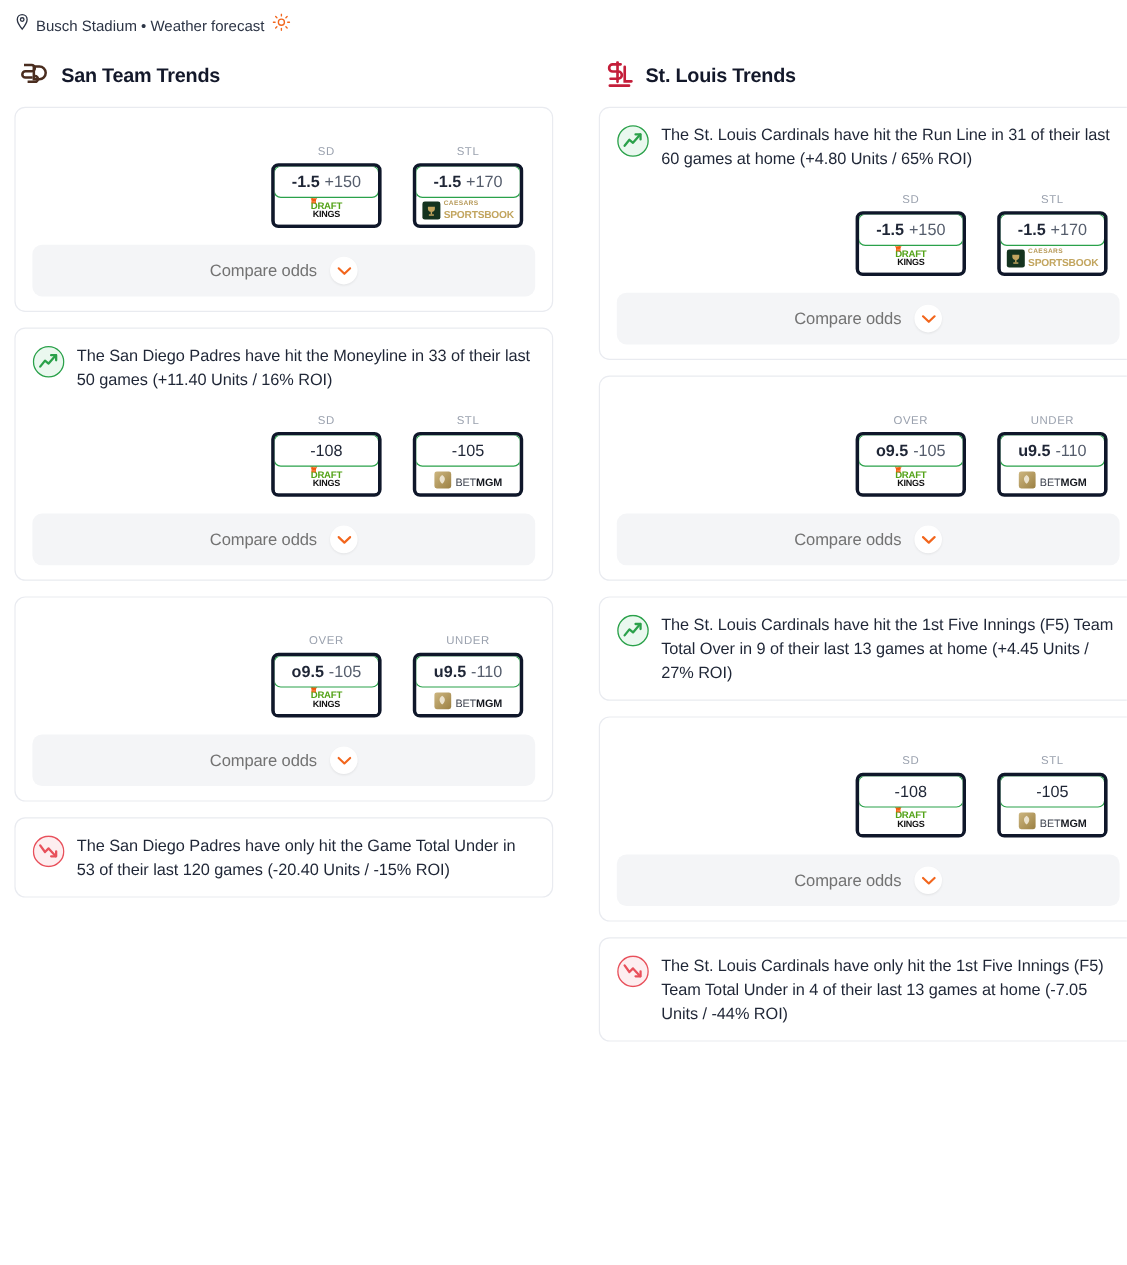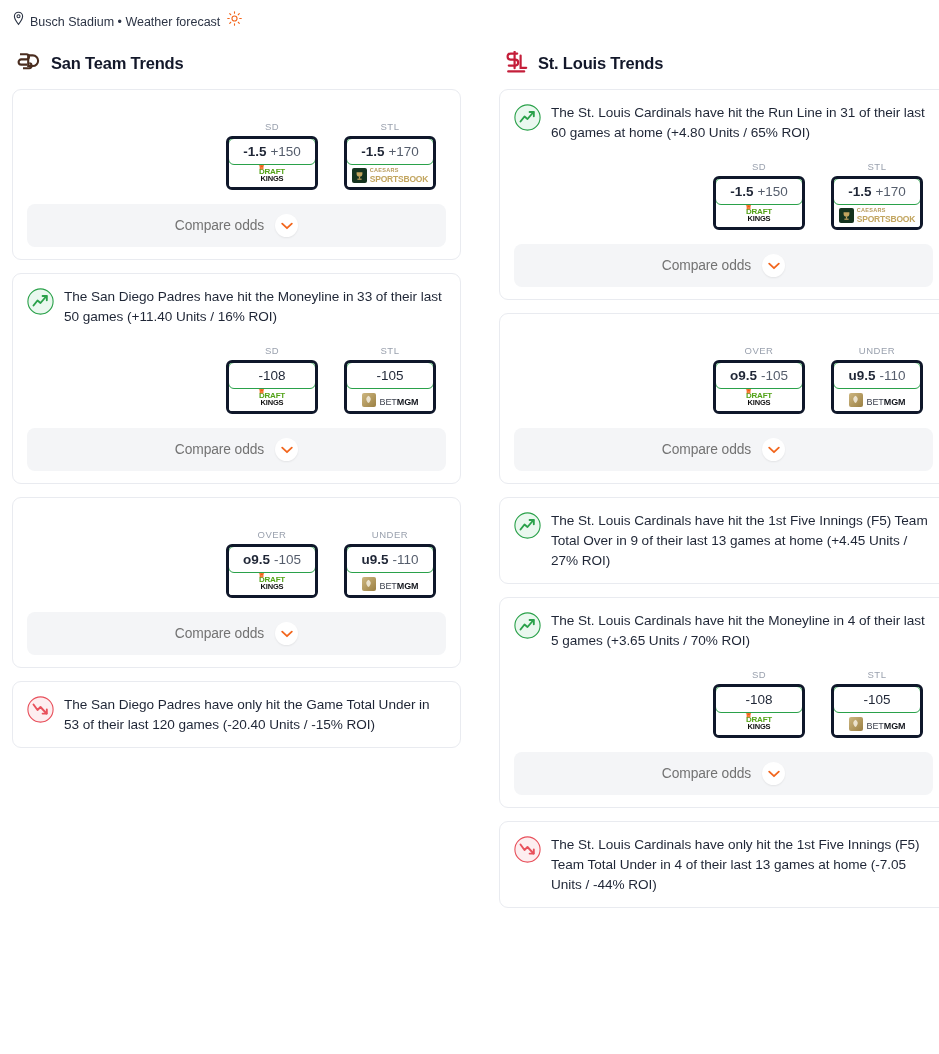--- a/index.html
+++ b/index.html
@@ -519,28 +519,20 @@
         <div class="trend-head">
           <span class="trend-badge"><svg width="27" height="27" viewBox="0 0 27 27">
               <circle cx="13.5" cy="13.5" r="12.6" fill="#eaf8ef" stroke="#2aa14a" stroke-width="1.1"></circle>
               <path d="M6.5 17.5 L10.5 12.5 L13.5 15 L19.5 8" stroke="#2aa14a" stroke-width="1.9" fill="none" stroke-linecap="round" stroke-linejoin="round"></path>
               <path d="M15.6 8 H19.8 V12.2" stroke="#2aa14a" stroke-width="1.9" fill="none" stroke-linecap="round" stroke-linejoin="round"></path>
             </svg></span>
           <div class="trend-text">The St. Louis Cardinals have hit the 1st Five Innings (F5) Team Total Over in 9 of their last 13 games at home (+4.45 Units / 27% ROI)</div>
         </div>
       </div>
       <div class="trend-card">
-        <div class="trend-head">
-          <span class="trend-badge"><svg width="27" height="27" viewBox="0 0 27 27">
-              <circle cx="13.5" cy="13.5" r="12.6" fill="#eaf8ef" stroke="#2aa14a" stroke-width="1.1"></circle>
-              <path d="M6.5 17.5 L10.5 12.5 L13.5 15 L19.5 8" stroke="#2aa14a" stroke-width="1.9" fill="none" stroke-linecap="round" stroke-linejoin="round"></path>
-              <path d="M15.6 8 H19.8 V12.2" stroke="#2aa14a" stroke-width="1.9" fill="none" stroke-linecap="round" stroke-linejoin="round"></path>
-            </svg></span>
-          <div class="trend-text">The St. Louis Cardinals have hit the Moneyline in 4 of their last 5 games (+3.65 Units / 70% ROI)</div>
-        </div>
         <div class="odds-area">
           <div class="odds-col">
             <div class="odds-label">SD</div>
             <div class="odds-box">
               <div class="odds-value">
                 <span class="odds-price solo">-108</span>
               </div>
               <div class="book-row">
                 <span class="book-dk">
                   <span class="dk-top"><span class="dk-crown">♕</span>DRAFT</span>

